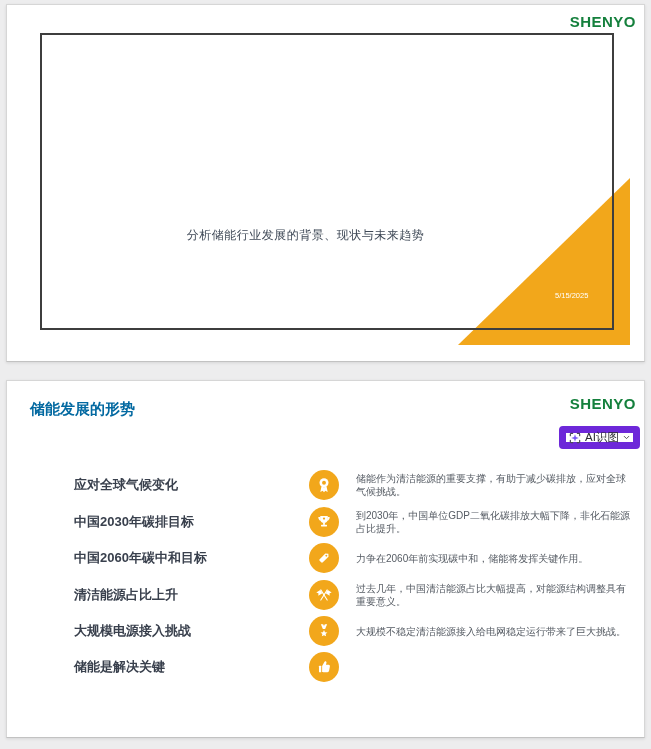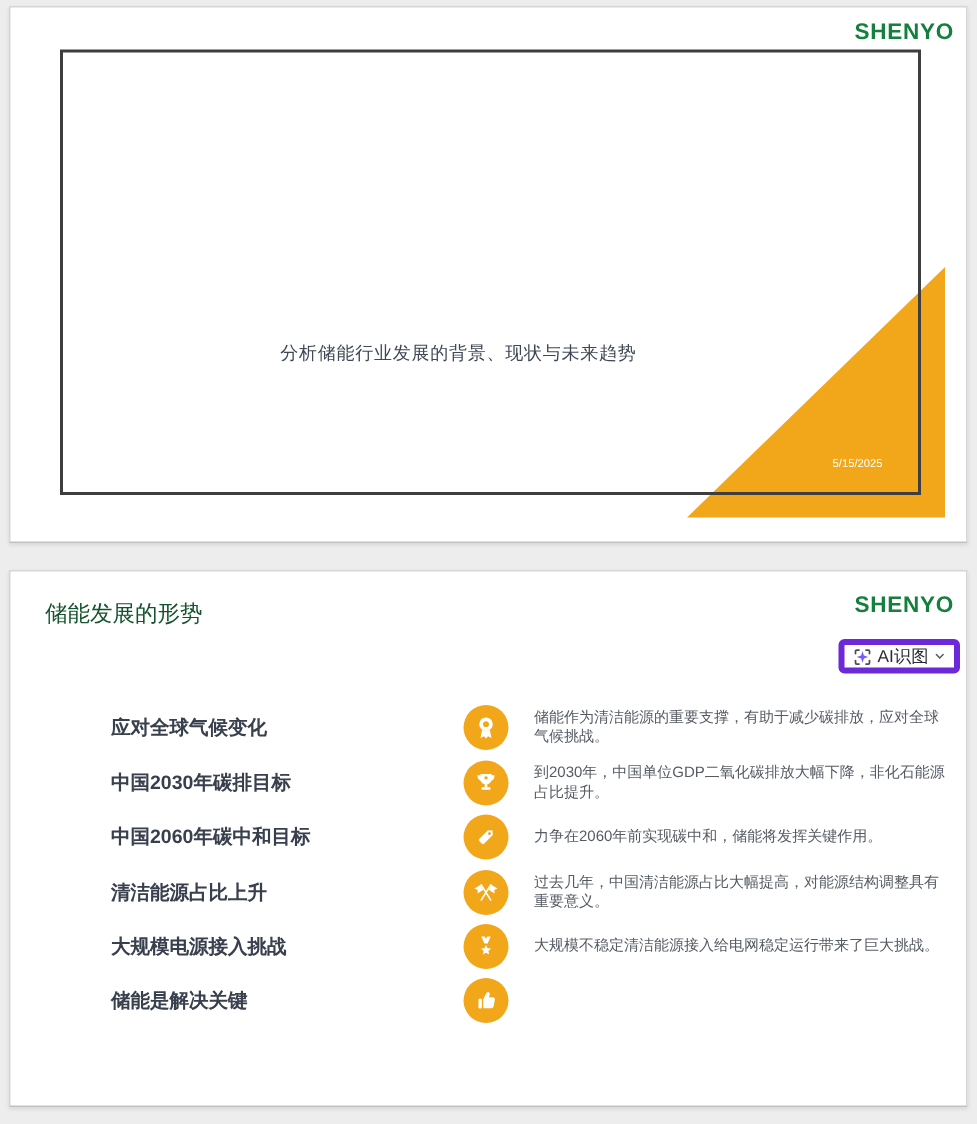--- a/index.html
+++ b/index.html
@@ -67,41 +67,41 @@
     position:absolute;
     left:0; right:40px; top:222px;
     text-align:center;
     font-size:12px;
     color:#3E4856;
     letter-spacing:0.5px;
     z-index:3;
   }
   .slide-date {
     position:absolute;
-    left:548px; top:299px;
+    left:548px; top:286px;
     width:52px;
     font-size:7.5px;
     color:#ffffff;
     z-index:3;
   }
 
   
   .slide2-title {
     position:absolute;
     left:23px; top:19px;
     font-size:15px;
-    font-weight:normal;
-    color:#14532d;
+    font-weight:bold;
+    color:#0369a1;
   }
   .ai-button {
     position:absolute;
     left:552px; top:45px;
     width:81px; height:23px;
     background:#ffffff;
-    border:4px solid #6d28d9;
+    border:7px solid #6d28d9;
     border-radius:4px;
     display:flex;
     align-items:center;
     justify-content:center;
     gap:3px;
     cursor:pointer;
   }
   .ai-button-label { font-size:11.5px; color:#2b2b33; }
   .row { position:absolute; left:0; width:100%; height:36px; }
   .row-label {

